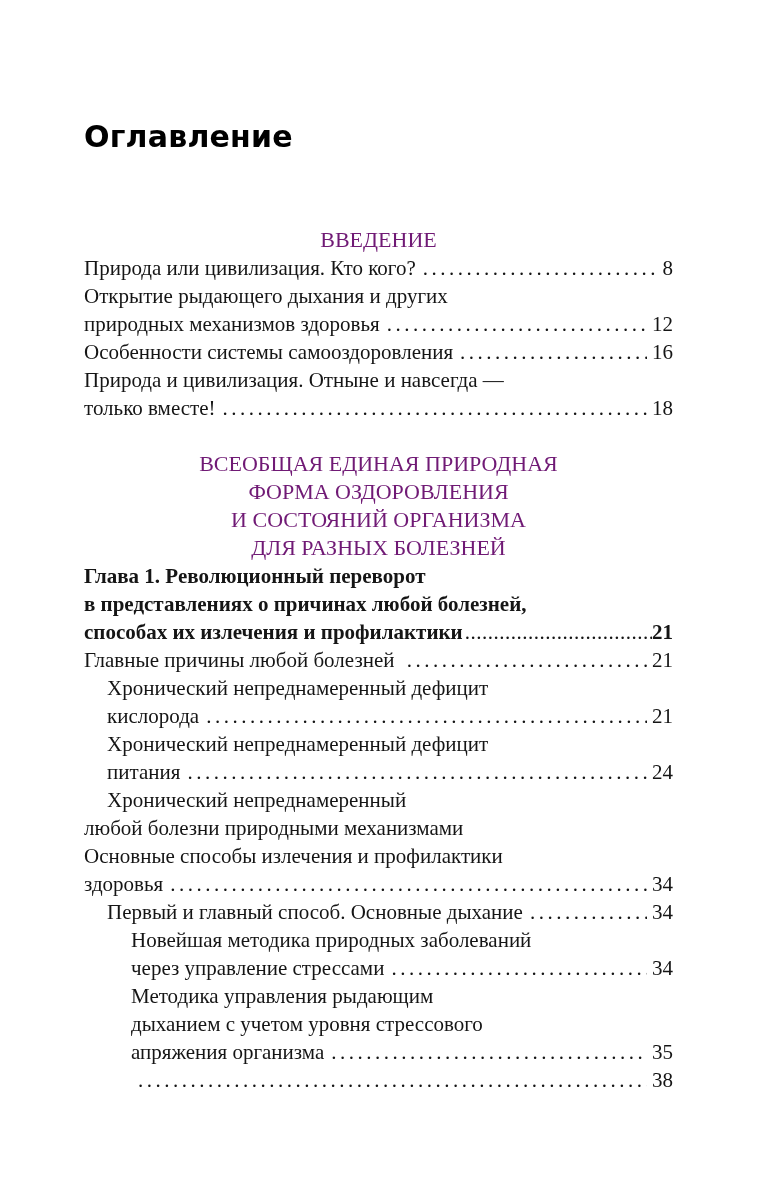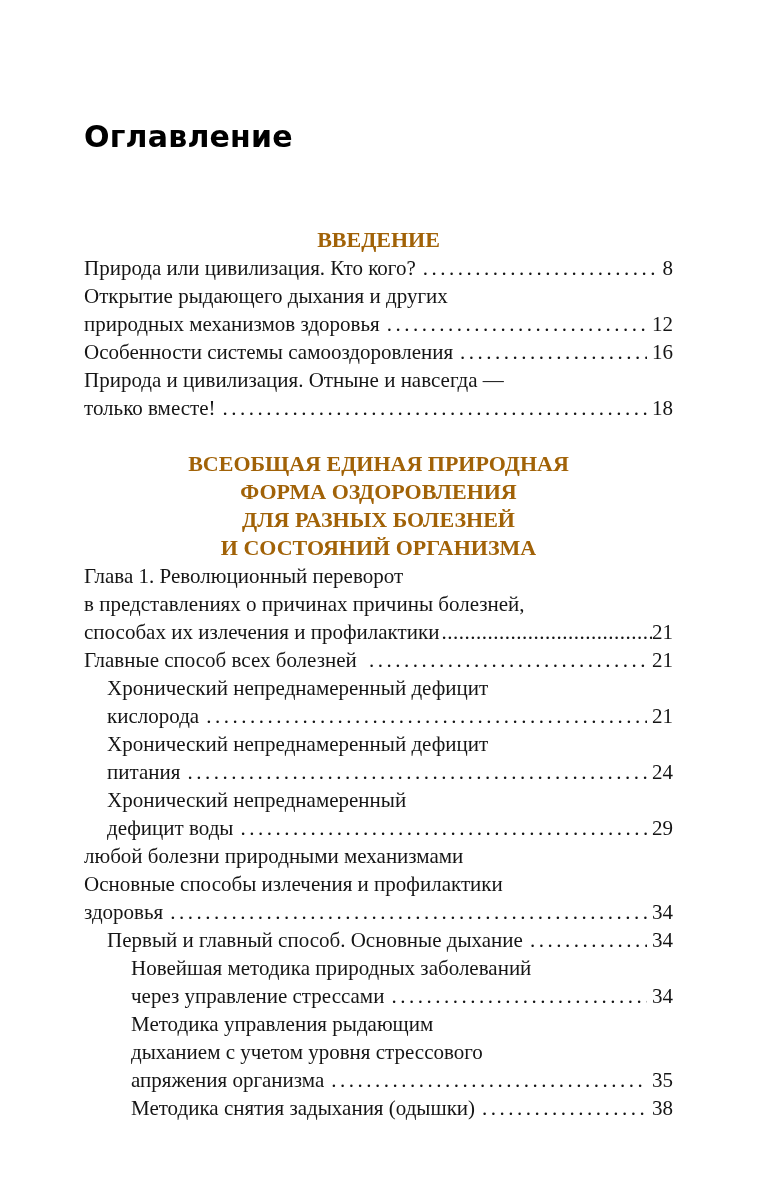--- a/index.html
+++ b/index.html
@@ -29,26 +29,26 @@
   .toc {
     position: absolute;
     left: 84px;
     top: 226px;
     width: 589px;
     font-size: 21px;
     line-height: 28px;
   }
   .sec-heading {
     text-align: center;
-    font-weight: bold;
+    font-weight: normal;
     font-size: 22px;
-    color: #a16207;
+    color: #701a75;
   }
   .section.gap-before { margin-top: 28px; }
-  .entry.bold .line { font-weight: normal; }
+  .entry.bold .line { font-weight: bold; }
   .line { white-space: nowrap; }
   .line.ind-1 { padding-left: 23px; }
   .line.ind-2 { padding-left: 47px; }
   .line.last { display: flex; align-items: baseline; }
   .txt { flex: 0 0 auto; white-space: pre; }
   .dots {
     flex: 1 1 0;
     min-width: 14px;
     overflow: hidden;
     white-space: nowrap;
@@ -105,35 +105,35 @@
             <span class="txt">только вместе!</span>
             <span class="dots"></span>
             <span class="pg">18</span>
           </div>
         </div>
       </div>
       <div class="section gap-before">
         <div class="sec-heading">
           <div class="heading-line">ВСЕОБЩАЯ ЕДИНАЯ ПРИРОДНАЯ</div>
           <div class="heading-line">ФОРМА ОЗДОРОВЛЕНИЯ</div>
+          <div class="heading-line">И СОСТОЯНИЙ ОРГАНИЗМА</div>
           <div class="heading-line">ДЛЯ РАЗНЫХ БОЛЕЗНЕЙ</div>
-          <div class="heading-line">И СОСТОЯНИЙ ОРГАНИЗМА</div>
         </div>
         <div class="entry bold">
           <div class="line ind-0">Глава 1. Революционный переворот</div>
-          <div class="line ind-0">в представлениях о причинах причины болезней,</div>
+          <div class="line ind-0">в представлениях о причинах любой болезней,</div>
           <div class="line last ind-0">
             <span class="txt">способах их излечения и профилактики</span>
             <span class="dots tight"></span>
             <span class="pg">21</span>
           </div>
         </div>
         <div class="entry">
           <div class="line last ind-0">
-            <span class="txt">Главные способ всех болезней </span>
+            <span class="txt">Главные причины любой болезней </span>
             <span class="dots"></span>
             <span class="pg">21</span>
           </div>
         </div>
         <div class="entry">
           <div class="line ind-1">Хронический непреднамеренный дефицит</div>
           <div class="line last ind-1">
             <span class="txt">кислорода</span>
             <span class="dots"></span>
             <span class="pg">21</span>
@@ -142,25 +142,20 @@
         <div class="entry">
           <div class="line ind-1">Хронический непреднамеренный дефицит</div>
           <div class="line last ind-1">
             <span class="txt">питания</span>
             <span class="dots"></span>
             <span class="pg">24</span>
           </div>
         </div>
         <div class="entry">
           <div class="line ind-1">Хронический непреднамеренный</div>
-          <div class="line last ind-1">
-            <span class="txt">дефицит воды</span>
-            <span class="dots"></span>
-            <span class="pg">29</span>
-          </div>
         </div>
         <div class="entry">
           <div class="line ind-0">любой болезни природными механизмами</div>
           <div class="line ind-0">Основные способы излечения и профилактики</div>
           <div class="line last ind-0">
             <span class="txt">здоровья</span>
             <span class="dots"></span>
             <span class="pg">34</span>
           </div>
         </div>
@@ -183,20 +178,19 @@
           <div class="line ind-2">Методика управления рыдающим</div>
           <div class="line ind-2">дыханием с учетом уровня стрессового</div>
           <div class="line last ind-2">
             <span class="txt">апряжения организма</span>
             <span class="dots"></span>
             <span class="pg">35</span>
           </div>
         </div>
         <div class="entry">
           <div class="line last ind-2">
-            <span class="txt">Методика снятия задыхания (одышки)</span>
             <span class="dots"></span>
             <span class="pg">38</span>
           </div>
         </div>
       </div>
     </div>
 </div>
 
 </body></html>

